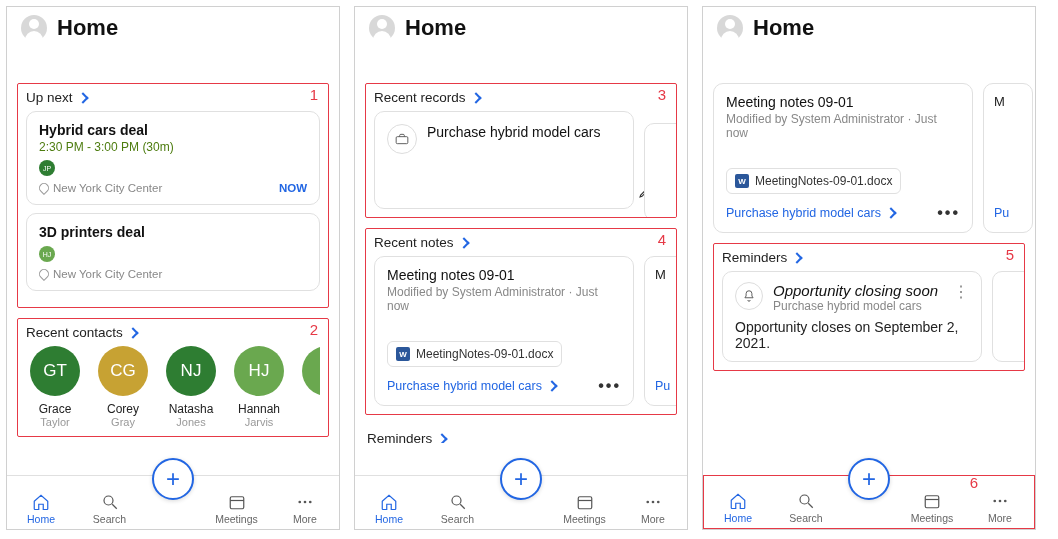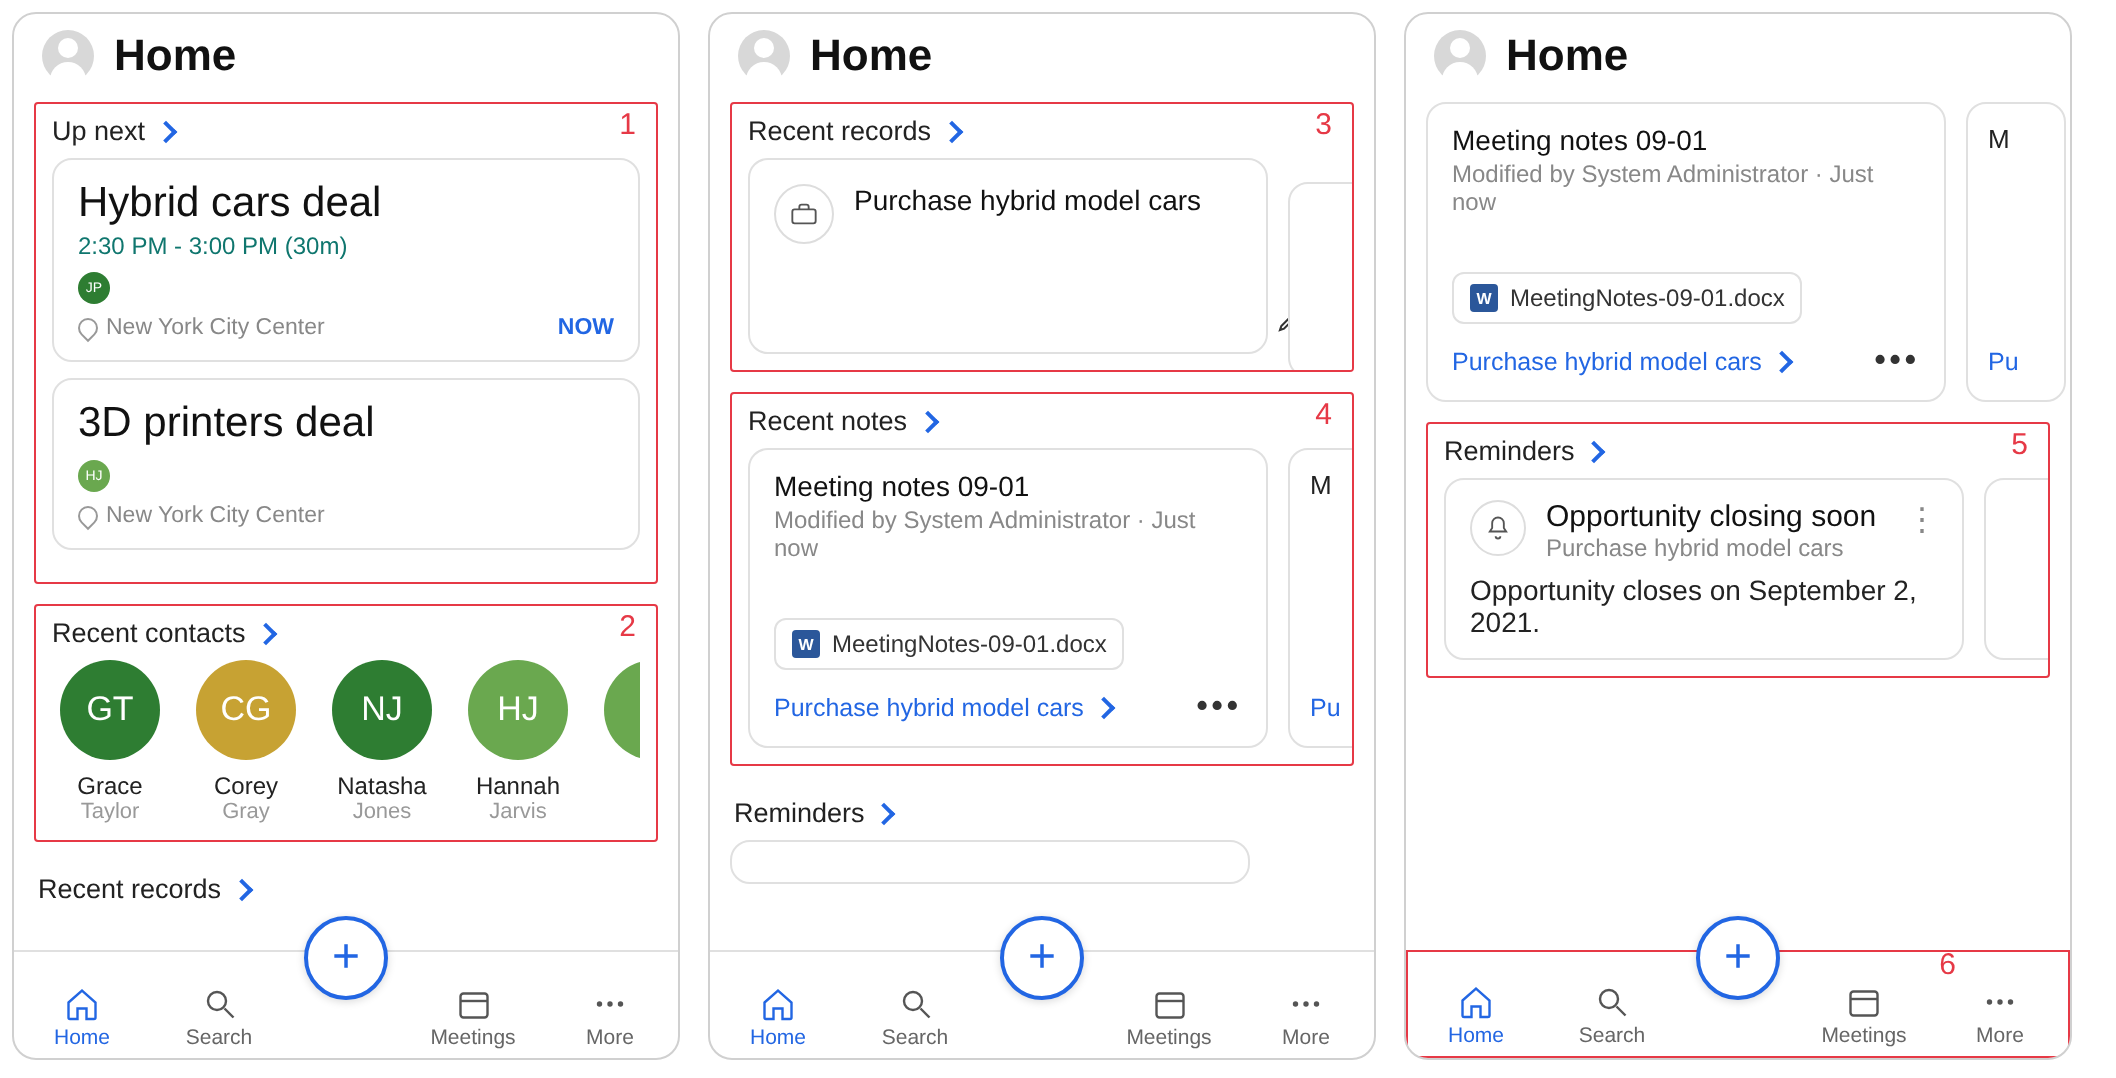--- a/index.html
+++ b/index.html
@@ -7,28 +7,29 @@
     font-family: -apple-system, BlinkMacSystemFont, "Segoe UI", Arial, sans-serif;
     background: #fff;
     width: 1058px;
     height: 539px;
     display: flex;
     gap: 14px;
     padding: 6px;
   }
   .phone {
     border: 1px solid #d0d0d0;
-    border-radius: 12px;
+    border-radius: 0;
     width: 334px;
     height: 524px;
     background: #fff;
     position: relative;
     overflow: hidden;
     display: flex;
     flex-direction: column;
+    gap: 32px;
   }
   .topbar {
     display: flex;
     align-items: center;
     gap: 10px;
     padding: 8px 14px 6px 14px;
   }
   .avatar {
     width: 26px; height: 26px;
     border-radius: 50%;
@@ -94,22 +95,22 @@
   }
   .card {
     border: 1px solid #e0e0e0;
     border-radius: 10px;
     background: #fff;
     padding: 10px 12px;
     margin-bottom: 8px;
     font-size: 12.5px;
     color: #333;
   }
-  .card-title { font-size: 21px; font-weight: 400; color:#111; }
-  .card-sub { font-size: 12px; color: #0f766e; margin-top:2px; }
+  .card-title { font-size: 14px; font-weight: 700; color:#111; }
+  .card-sub { font-size: 12px; color: #4d7c0f; margin-top:2px; }
   .mini-avatar {
     width: 16px; height:16px; border-radius:50%;
     display:inline-flex; align-items:center; justify-content:center;
     font-size:7px; color:#fff; margin-top:6px;
   }
   .loc-row { display:flex; align-items:center; gap:4px; margin-top:6px; color:#888; font-size:11.5px;}
   .pin-icon {
     width:10px;height:10px;border:1.2px solid #999;border-radius:50% 50% 50% 0;
     transform:rotate(-45deg); flex:none;
   }
@@ -162,21 +163,21 @@
   .linkrow {
     display:flex;align-items:center;justify-content:space-between;
     margin-top:10px;
   }
   .bluelink { color:#2266e3; font-size:12.5px; display:flex; align-items:center; gap:6px; cursor:pointer;}
   .dots { letter-spacing:2px; font-weight:700; color:#333; cursor:pointer; }
   .bell-circ {
     width:28px;height:28px;border-radius:50%;border:1px solid #ddd;
     display:flex;align-items:center;justify-content:center;flex:none;
   }
-  .rem-title { font-size:15px; font-weight:500; color:#111;}
+  .rem-title { font-size:15px; font-weight:500; color:#111;font-style:italic;}
   .rem-sub { font-size:12px; color:#888;}
   .rem-body { font-size:14px; color:#222; margin-top:6px;}
   .outline-btn {
     display:inline-block; border:1.4px solid #2266e3; color:#2266e3;
     border-radius:6px; padding:6px 12px; font-size:13px; margin-top:14px;
     cursor:pointer;
   }
   .tabbar {
     border-top:1px solid #e0e0e0;
     display:flex; align-items:flex-end; justify-content:space-between;

